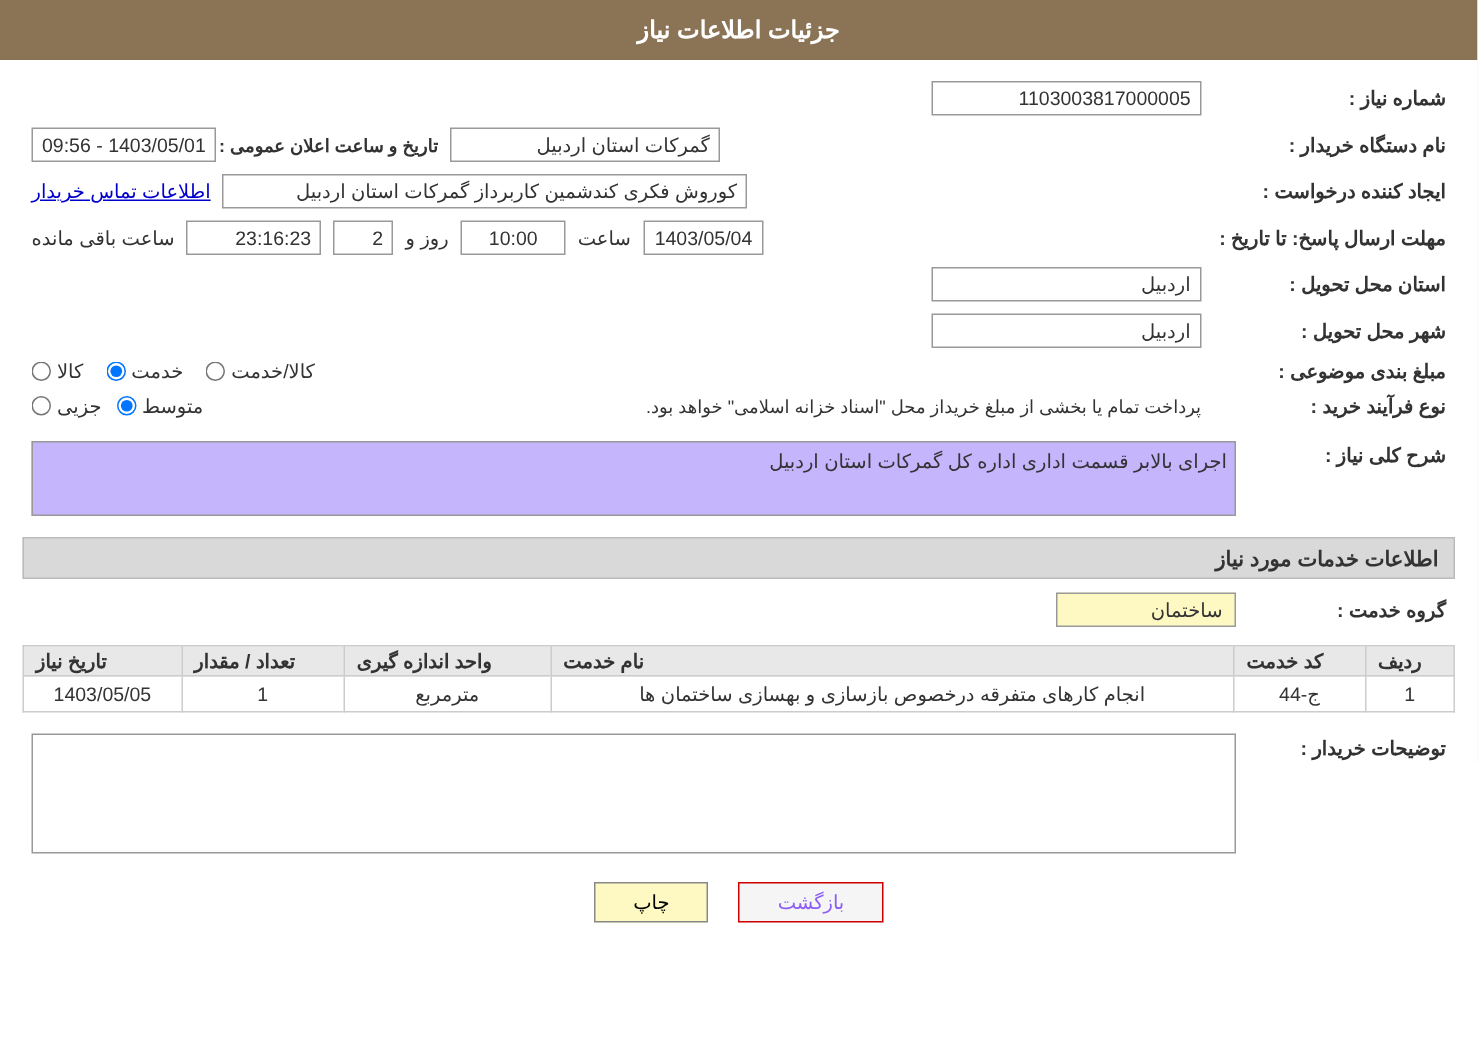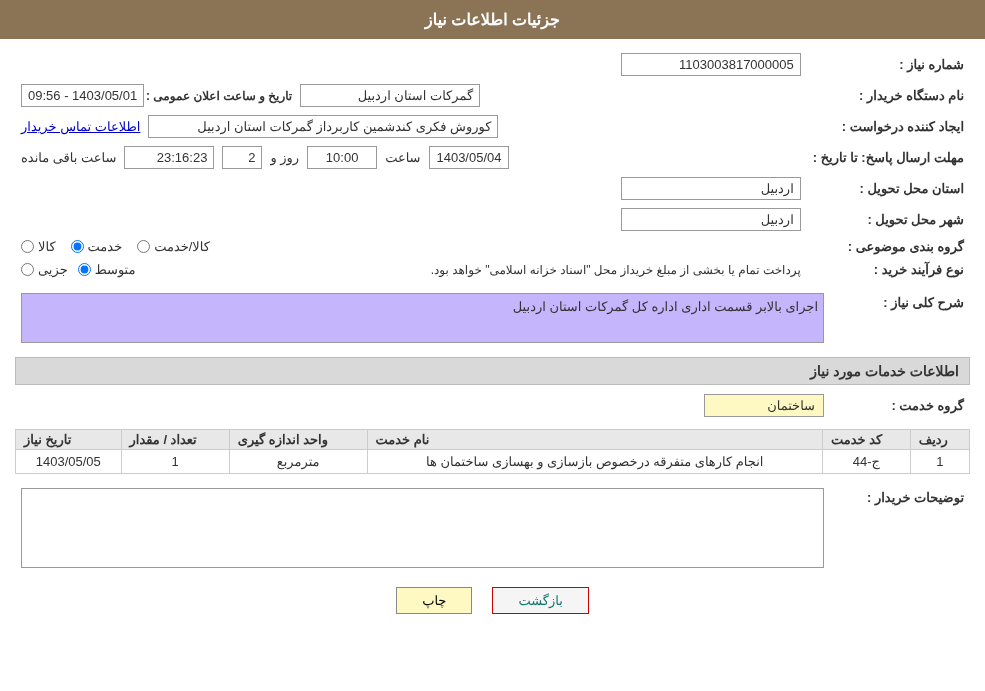--- a/index.html
+++ b/index.html
@@ -179,21 +179,21 @@
     }
 
     .btn-print {
       background: #fef9c3;
       border-color: #888;
     }
 
     .btn-back {
       background: #f5f5f5;
       border-color: #cc0000;
-      color: #0f766e;
+      color: #8b5cf6;
     }
 
     .process-type-row {
       display: flex;
       align-items: center;
       gap: 10px;
       justify-content: flex-end;
     }
 
     .process-note {
@@ -297,21 +297,21 @@
       <tr>
         <td class="label-cell">شهر محل تحویل :</td>
         <td class="value-cell">
           <div class="input-box input-medium">
             <span>اردبیل</span>
           </div>
         </td>
       </tr>
 
       <tr>
-        <td class="label-cell">گروه بندی موضوعی :</td>
+        <td class="label-cell">مبلغ بندی موضوعی :</td>
         <td class="value-cell">
           <div class="radio-group">
             <div class="radio-item">
               <span>کالا/خدمت</span>
               <input type="radio" name="category" style="">
             </div>
             <div class="radio-item">
               <span>خدمت</span>
               <input type="radio" name="category" checked="" style="">
             </div>

